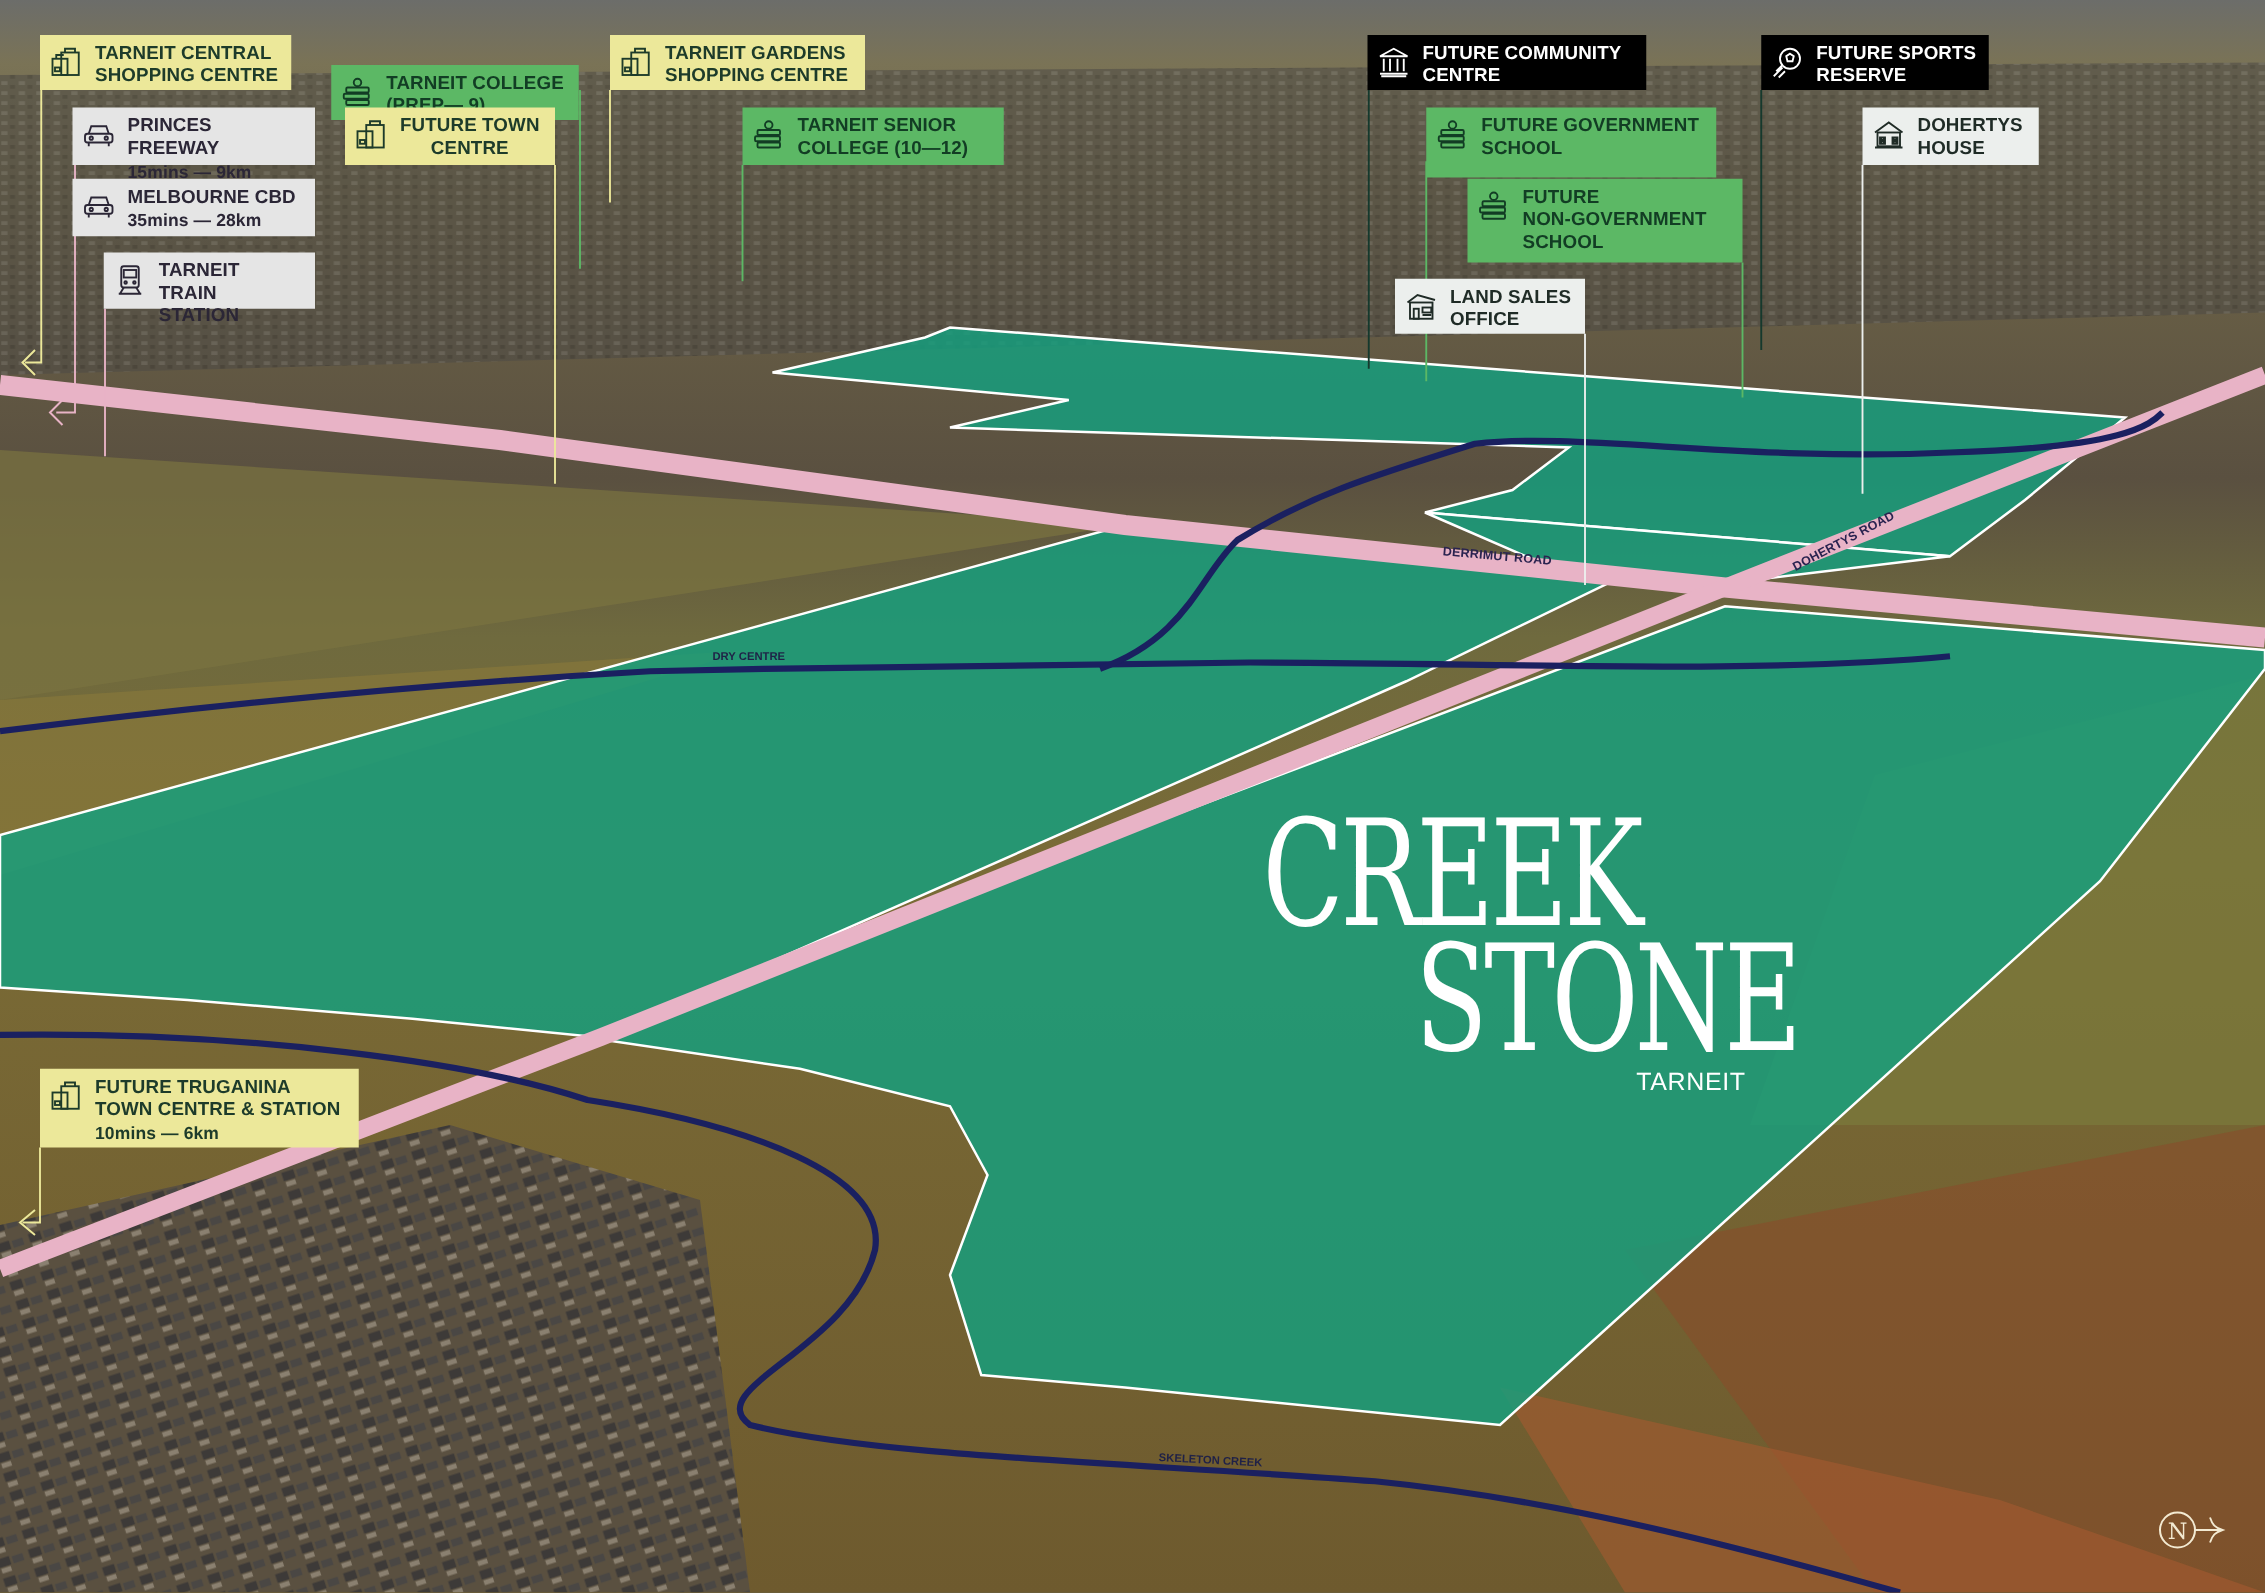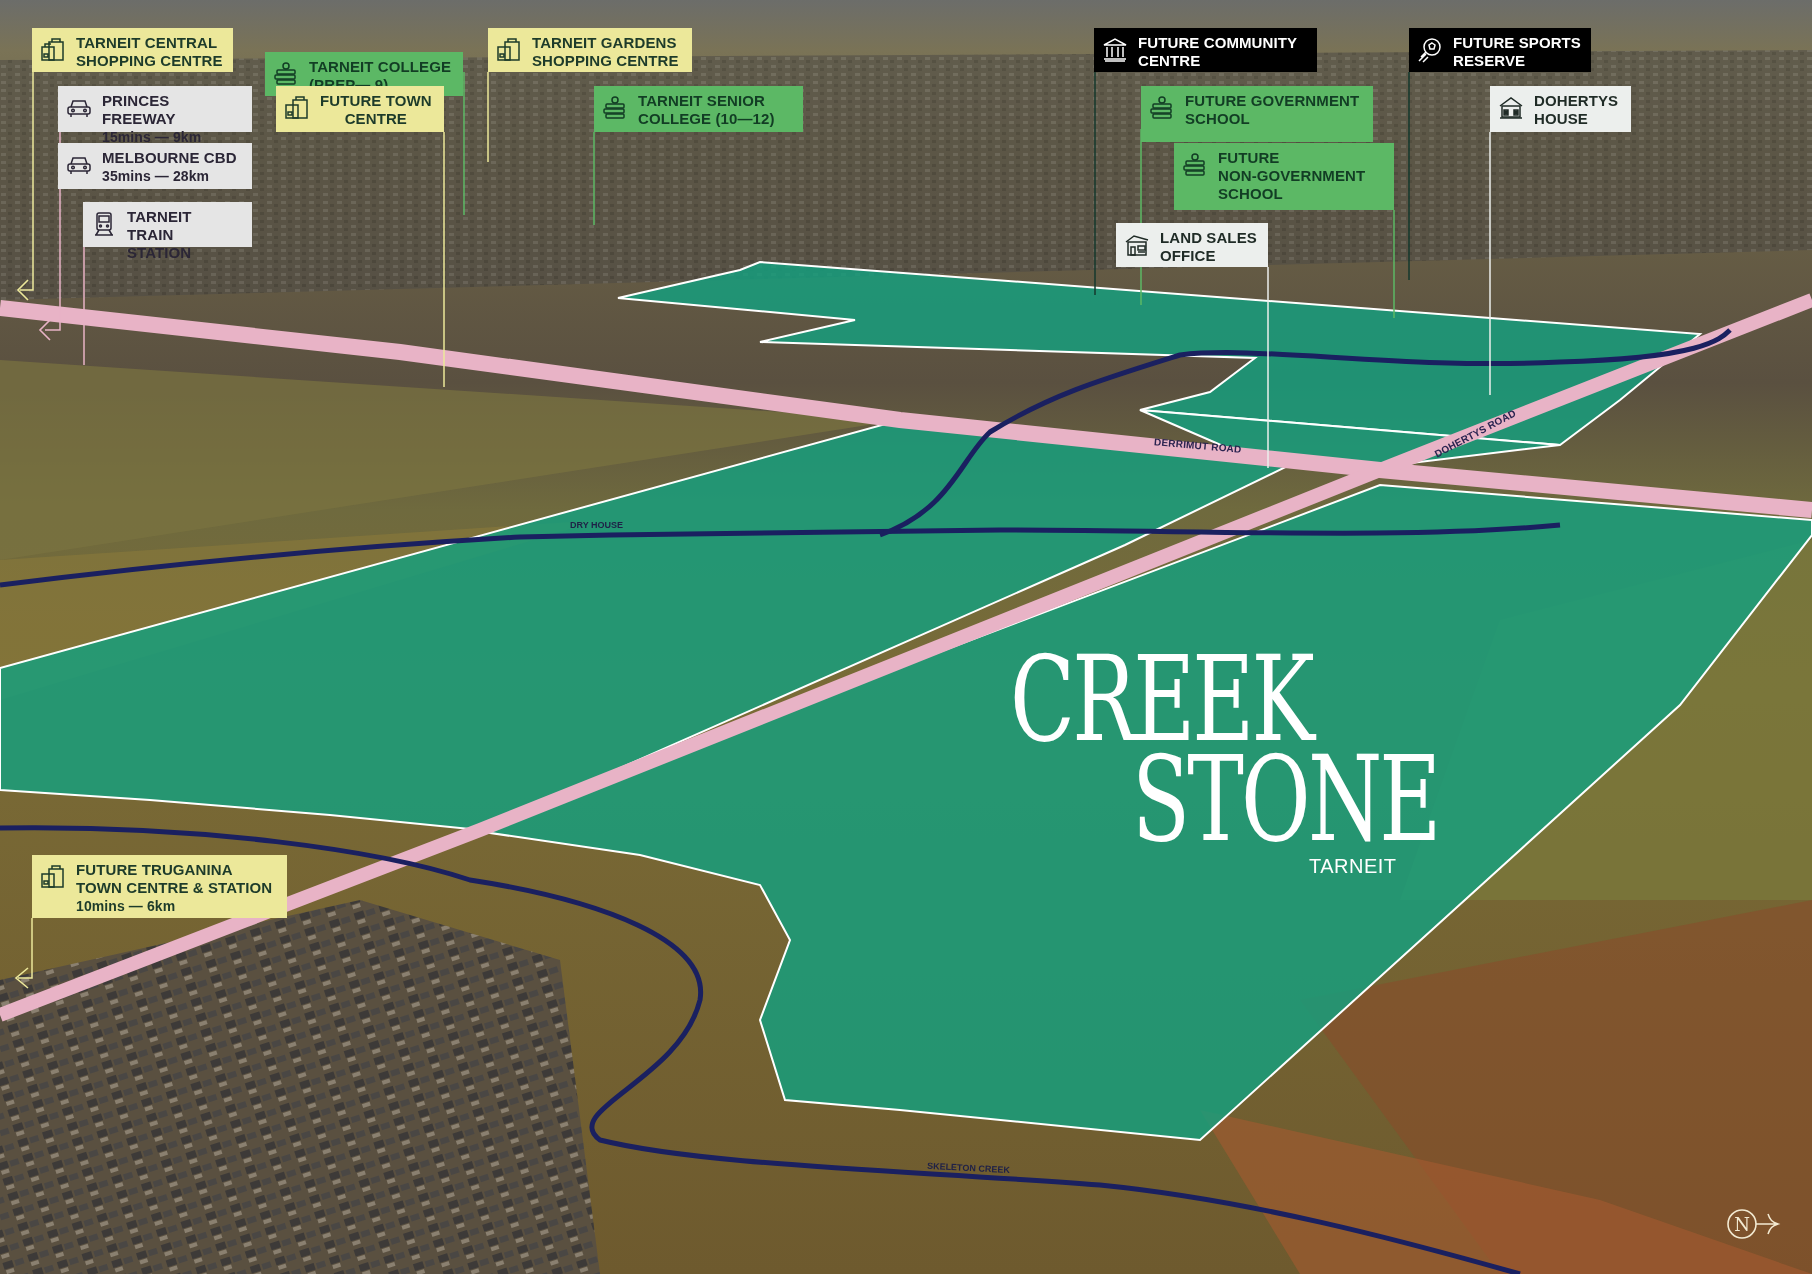--- a/index.html
+++ b/index.html
@@ -96,21 +96,21 @@
   </g>
   <g fill="none" stroke-width="1.6">
     <path d="M28 280 L18 290 L28 300" stroke="#ece89a"></path>
     <path d="M50 320 L40 330 L50 340" stroke="#e8b3c6"></path>
     <path d="M28 968 L16 978 L28 988" stroke="#ece89a"></path>
   </g>
 </svg>
 
 <div class="road-label" style="left:1154px;top:440px;transform:rotate(5deg);">DERRIMUT ROAD</div>
 <div class="road-label" style="left:1430px;top:428px;transform:rotate(-28deg);">DOHERTYS ROAD</div>
-<div class="creek-label" style="left:570px;top:520px;">DRY HOUSE</div>
+<div class="creek-label" style="left:570px;top:520px;">DRY CENTRE</div>
 <div class="creek-label" style="left:927px;top:1163px;transform:rotate(3deg);">SKELETON CREEK</div>
 
 <div class="label yellow" style="left:32px;top:28px;width:201px;height:44px;">
   <svg class="icon" viewBox="0 0 26 26" fill="none" stroke="#1d3b2a" stroke-width="1.5">
       <rect x="2" y="10" width="12" height="13"></rect>
       <rect x="9" y="5" width="14" height="18"></rect>
       <path d="M12 5V2h8v3"></path>
       <path d="M5 10V7h6"></path>
       <rect x="4" y="17" width="4" height="3"></rect>
     </svg>

